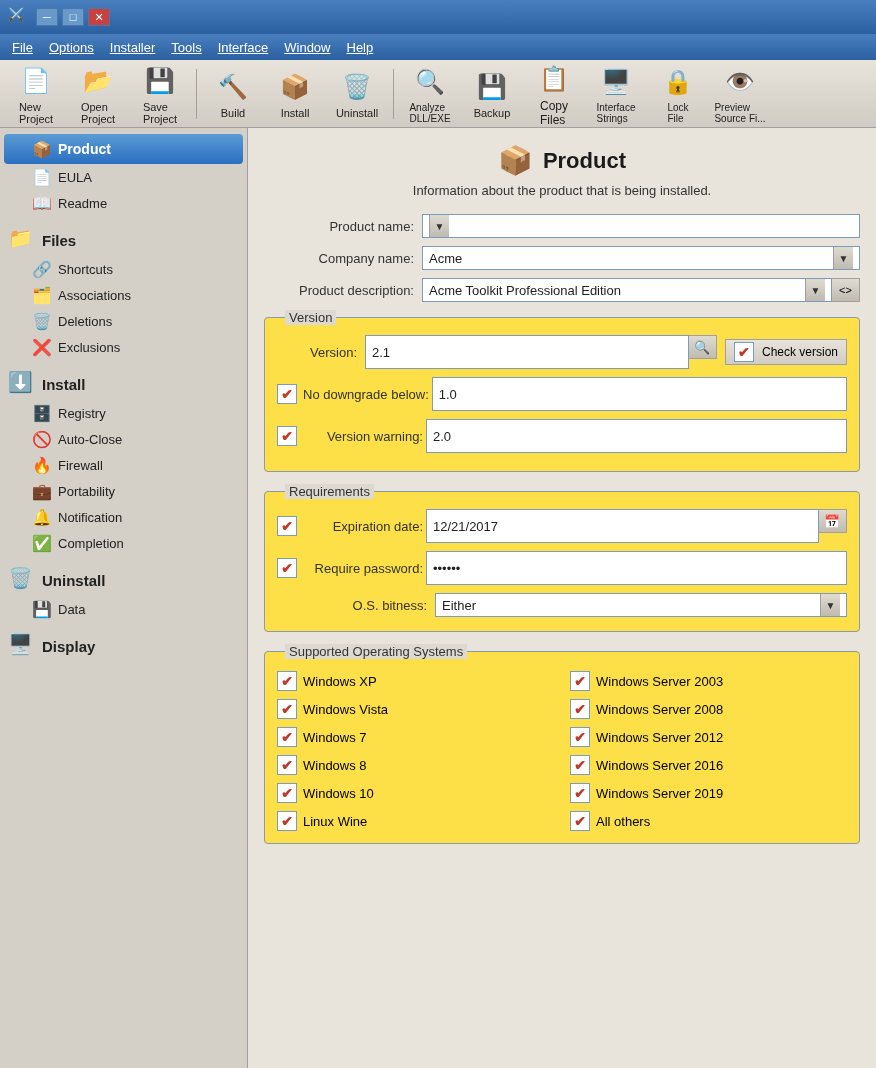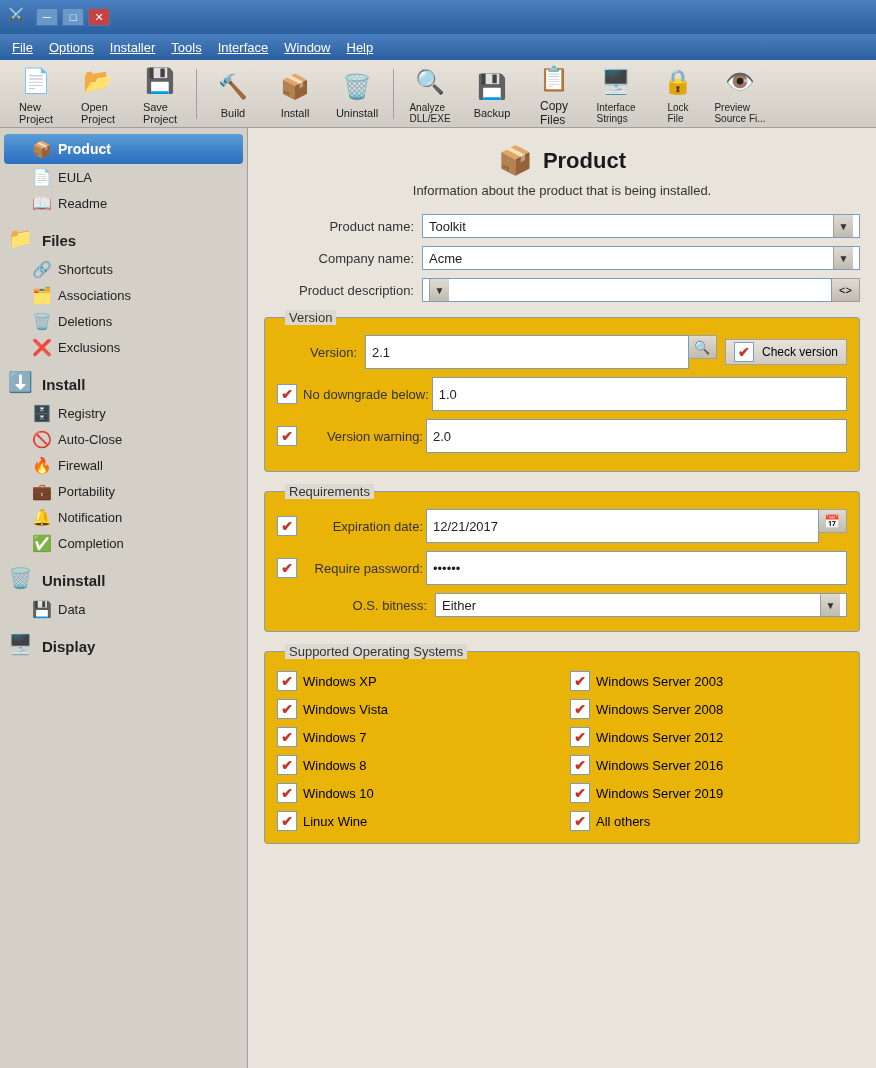--- a/index.html
+++ b/index.html
@@ -149,21 +149,21 @@
     .combo-text { font-size: 13px; color: #222; flex: 1; }
     .combo-btn-after {
       width: 28px; height: 24px; background: linear-gradient(to bottom, #e0dbd0, #c0bbb0);
       border: 1px solid #a0a0a0; border-left: none; display: flex; align-items: center;
       justify-content: center; cursor: pointer; font-size: 11px;
     }
 
     
     .fieldset {
       border: 1px solid #8a9ab0; border-radius: 4px; padding: 10px 12px;
-      margin-bottom: 12px; background: #eab308;
+      margin-bottom: 12px; background: #fde047;
     }
     .fieldset-legend {
       font-size: 13px; color: #333; padding: 0 4px; margin-left: 8px;
       background: #ddd9d0;
     }
     .fieldset legend { padding: 0 4px; font-size: 13px; }
 
     .text-input {
       flex: 1; height: 24px; background: white; border: 1px solid #7a9dbf;
       padding: 16px 6px; font-size: 13px; color: #222;
@@ -381,40 +381,40 @@
     <div class="page-header">
       <span class="page-header-icon">📦</span>
       <span class="page-header-title">Product</span>
     </div>
     <div class="page-subtitle">Information about the product that is being installed.</div>
 
     <div class="form-row">
       <span class="form-label">Product name:</span>
       <div class="form-control">
         <div class="combo-box" style="flex:1;">
-          <span class="combo-text">Toolkit</span>
           <div class="combo-arrow">▼</div>
         </div>
       </div>
     </div>
 
     <div class="form-row">
       <span class="form-label">Company name:</span>
       <div class="form-control">
         <div class="combo-box" style="flex:1;">
           <span class="combo-text">Acme</span>
           <div class="combo-arrow">▼</div>
         </div>
       </div>
     </div>
 
     <div class="form-row">
       <span class="form-label">Product description:</span>
       <div class="form-control">
         <div class="combo-box" style="flex:1;">
+          <span class="combo-text">Acme Toolkit Professional Edition</span>
           <div class="combo-arrow">▼</div>
         </div>
         <div class="combo-btn-after" title="Edit">&lt;&gt;</div>
       </div>
     </div>
 
     <fieldset class="fieldset">
       <legend class="fieldset-legend">Version</legend>
 
       <div class="version-row">

